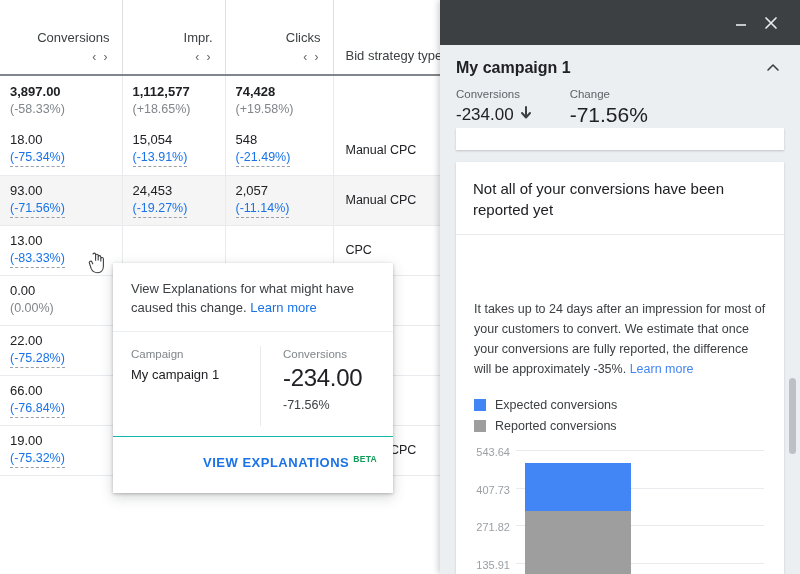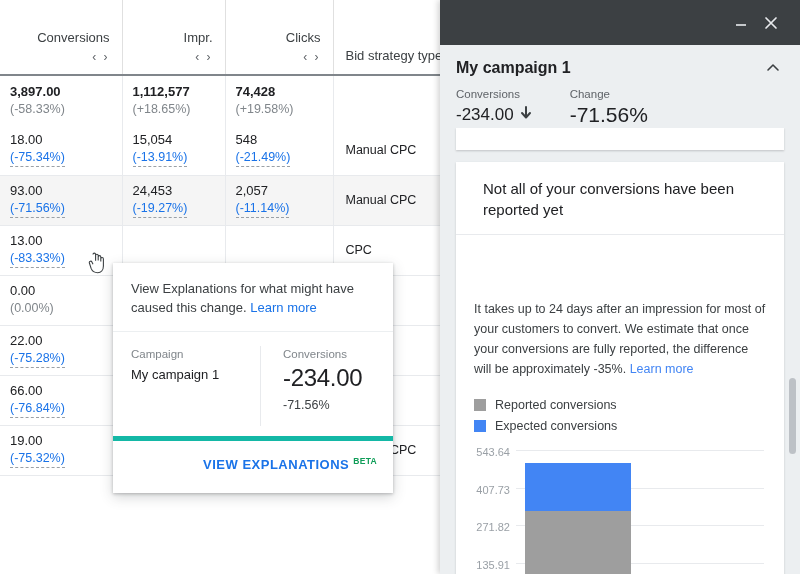--- a/index.html
+++ b/index.html
@@ -67,21 +67,21 @@
   }
   .hc-top { padding: 16px 35px 14px 18px; font-size: 13px; line-height: 19px; color:#3c4043; border-bottom:1px solid #eceff1; }
   .hc-link { color:#1a73e8; cursor:pointer; }
   .hc-mid { display:flex; padding: 14px 0 10px 0; min-height: 104px; }
   .hc-col-l { flex: 0 0 148px; padding-left: 18px; border-right: 1px solid #e8eaed; }
   .hc-col-r { flex: 1; padding-left: 22px; padding-right: 14px; text-align: left; }
   .hc-cap { font-size: 11.5px; color:#80868b; line-height: 16px; }
   .hc-campaign { font-size: 13px; color:#202124; line-height: 20px; margin-top: 3px; }
   .hc-big { font-size: 24px; color:#202124; line-height: 29px; margin-top: 1px; letter-spacing: -0.3px; }
   .hc-pct { font-size: 12.5px; color:#3c4043; line-height: 18px; margin-top: 4px; }
-  .hc-foot { border-top: 5px solid #14b8a6; height: 52px; display:flex; align-items:center; justify-content:flex-end; padding-right: 16px; }
+  .hc-foot { border-top: 1px solid #14b8a6; height: 52px; display:flex; align-items:center; justify-content:flex-end; padding-right: 16px; }
   .hc-action { font-size: 13px; font-weight: 700; color:#1a73e8; letter-spacing: .5px; cursor:pointer; }
   .beta-badge { font-size: 8.5px; font-weight: 700; color:#0f9d58; vertical-align: super; margin-left: 4px; letter-spacing: .3px; }
 
   
   .cursor { position: absolute; left: 87px; top: 252px; width: 20px; height: 22px; z-index: 45; }
 
   
   .panel { position: absolute; left: 440px; top: 0; width: 360px; height: 574px; background:#eceff1;
            box-shadow: -2px 0 6px rgba(0,0,0,.18); z-index: 60; }
   .panel-bar { height: 45px; background:#3c4043; display:flex; align-items:center; padding: 0 14px 0 16px; }
@@ -99,21 +99,21 @@
   .ps-metrics { display:flex; margin-top: 8px; }
   .ps-m { margin-right: 38px; }
   .ps-cap { font-size: 11.5px; color:#5f6368; line-height: 15px; }
   .ps-val { font-size: 17px; color:#202124; line-height: 24px; margin-top: 1px; display:flex; align-items:center; }
   .ps-val.big { font-size: 21px; }
   .arr-down { margin-left: 6px; }
 
   .panel-scroll { position:absolute; left:0; top: 128px; width: 360px; height: 446px; overflow: hidden; background:#eceff1; }
   .card-partial { margin: 0 16px; background:#fff; height: 22px; box-shadow: 0 1px 2px rgba(60,64,67,.25); }
   .card { margin: 12px 16px 0 16px; background:#fff; box-shadow: 0 1px 2px rgba(60,64,67,.22); }
-  .card-head { padding: 16px 18px 14px 27px; border-bottom:1px solid #e8eaed; }
+  .card-head { padding: 16px 18px 14px 17px; border-bottom:1px solid #e8eaed; }
   .card-head-title { font-size: 15px; color:#202124; line-height: 21px; }
   .card-body { padding: 16px 18px 16px 18px; }
   .card-text { font-size: 12.5px; color:#3c4043; line-height: 20px; margin-top: 48px; }
   .card-text a { color:#4285f4; text-decoration: none; cursor:pointer; }
 
   
   .legend { padding: 2px 18px 4px 18px; }
   .legend-item { display:flex; align-items:center; margin-bottom: 5px; }
   .swatch { width: 12px; height: 12px; margin-right: 9px; flex:0 0 12px; }
   .legend-label { font-size: 12.5px; color:#3c4043; line-height: 16px; }
@@ -300,26 +300,26 @@
         </div>
         <div class="card-body">
           <div class="card-text">
             <span>It takes up to 24 days after an impression for most of your customers to convert. We estimate that once your conversions are fully reported, the difference will be approximately -35%.</span>
             <a>Learn more</a>
           </div>
         </div>
 
         <div class="legend">
           <div class="legend-item">
+            <span class="swatch" id="sw0" style="background: rgb(66, 133, 244);"></span>
+            <span class="legend-label">Expected conversions</span>
+          </div>
+          <div class="legend-item">
             <span class="swatch" id="sw1" style="background: rgb(158, 158, 158);"></span>
             <span class="legend-label">Reported conversions</span>
-          </div>
-          <div class="legend-item">
-            <span class="swatch" id="sw0" style="background: rgb(66, 133, 244);"></span>
-            <span class="legend-label">Expected conversions</span>
           </div>
         </div>
 
         <div class="chart">
           <div class="plot" id="plot">
             <div class="axis-base"></div>
           <div class="gridline" style="bottom: 0%;"></div>
               <div class="y-label" style="bottom: calc(0% - 7px); right: 100%; transform: none;">0.00</div>
               <div class="gridline" style="bottom: 25%;"></div>
               <div class="y-label" style="bottom: calc(25% - 7px); right: 100%; transform: none;">135.91</div>

